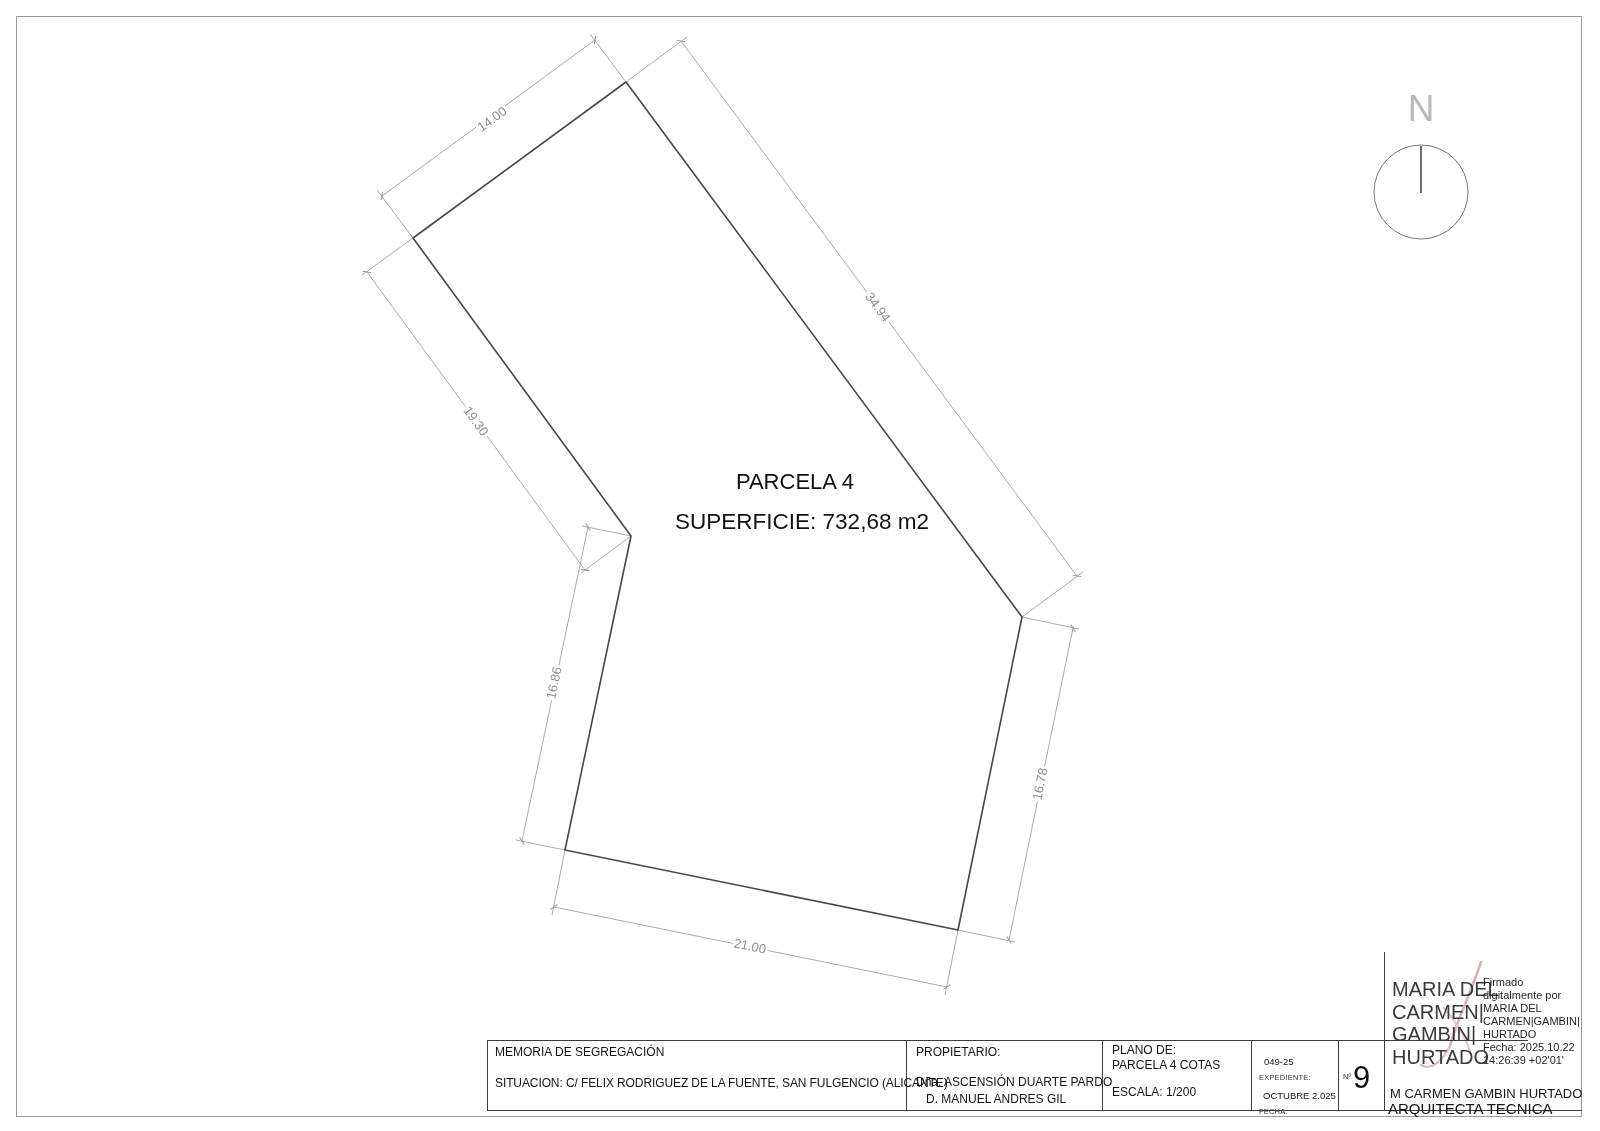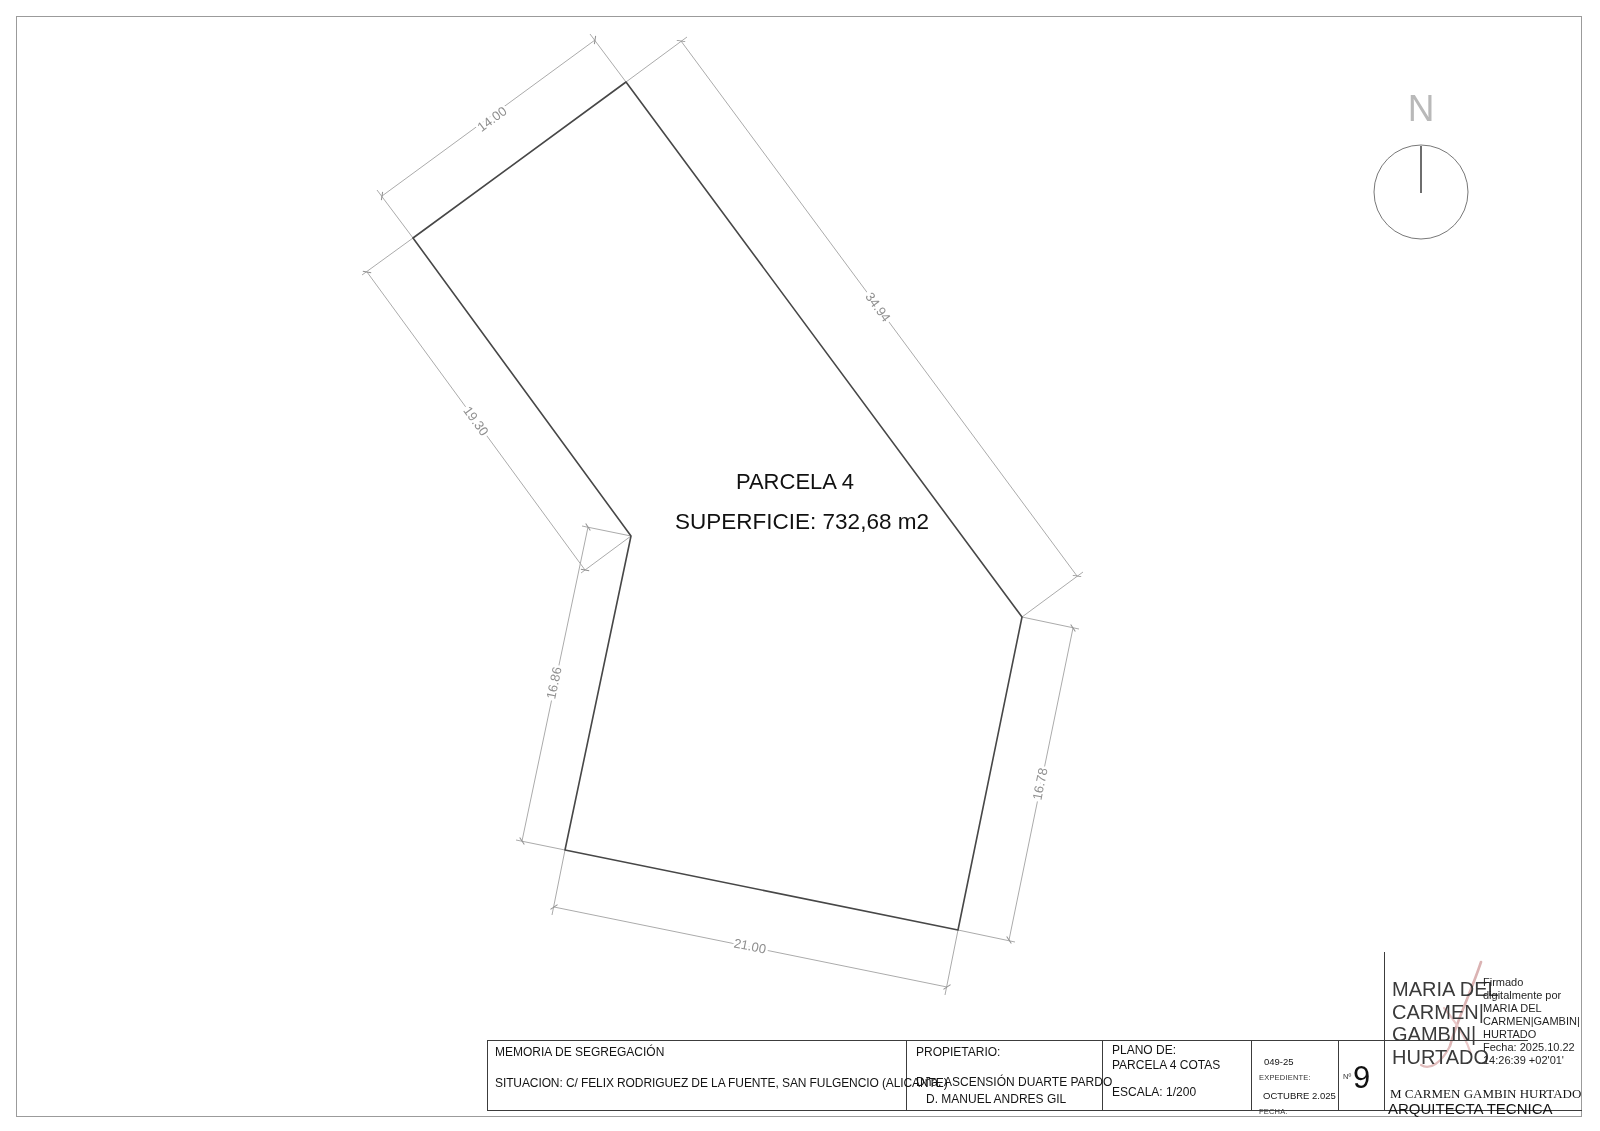--- a/index.html
+++ b/index.html
@@ -112,21 +112,21 @@
   <div class="abs tb" style="left:1112px;top:1085px;">ESCALA: 1/200</div>
 
   <div class="abs tb-small" style="left:1259px;top:1045px;">EXPEDIENTE:</div>
   <div class="abs tb-val" style="left:1264px;top:1056px;">049-25</div>
   <div class="abs tb-small" style="left:1259px;top:1079px;">FECHA:</div>
   <div class="abs tb-val" style="left:1263px;top:1090px;">OCTUBRE 2.025</div>
 
   <div class="abs tb-small" style="left:1343px;top:1044px;">Nº</div>
   <div class="abs sheet-number" style="left:1353px;top:1060px;">9</div>
 
-  <div class="abs" style="left:1390px;top:1086px;font-size:13px;color:#141414;font-family:Liberation Serif, serif;">M CARMEN GAMBIN HURTADO</div>
+  <div class="abs" style="left:1390px;top:1086px;font-size:13px;color:#141414;">M CARMEN GAMBIN HURTADO</div>
   <div class="abs" style="left:1388px;top:1100px;font-size:15px;color:#141414;">ARQUITECTA TECNICA</div>
 
   <div class="abs sig-big" style="left:1392px;top:978px;">
     <div>MARIA DEL</div>
     <div>CARMEN|</div>
     <div>GAMBIN|</div>
     <div>HURTADO</div>
   </div>
   <div class="abs sig-small" style="left:1483px;top:976px;">
     <div>Firmado</div>

